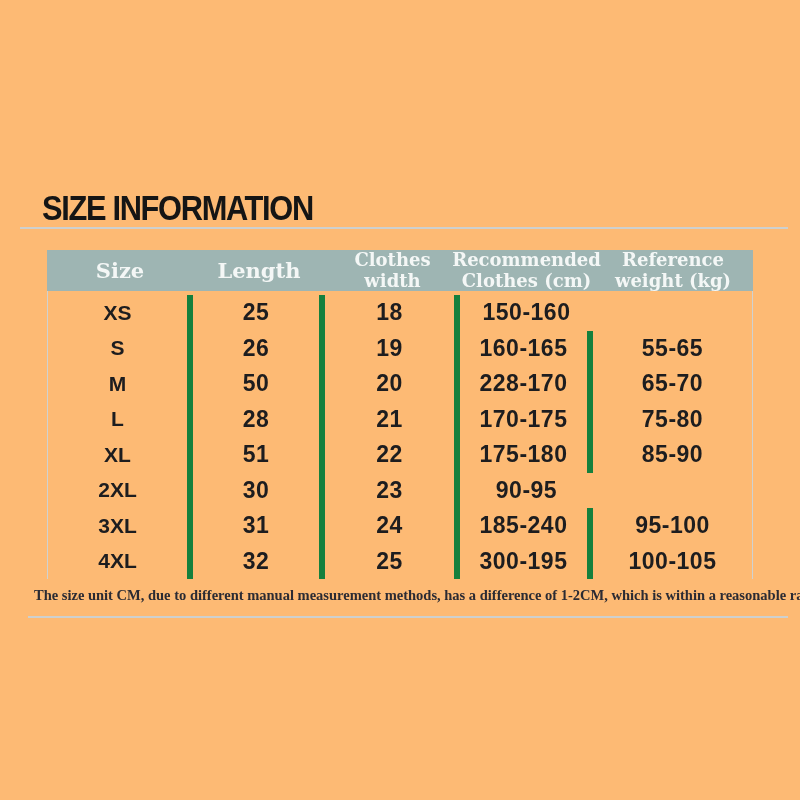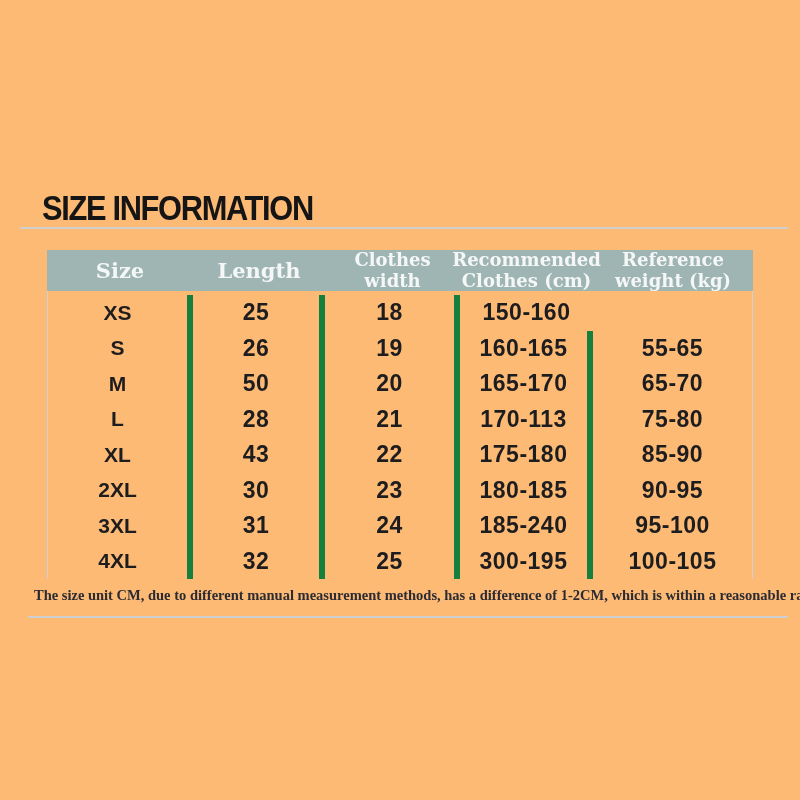--- a/index.html
+++ b/index.html
@@ -124,45 +124,44 @@
         <div class="td">26</div>
         <div class="td">19</div>
         <div class="td">160-165</div>
         <div class="td">55-65</div>
       </div>
 
       <div class="tr">
         <div class="td size-label">M</div>
         <div class="td">50</div>
         <div class="td">20</div>
-        <div class="td">165-170</div>
+        <div class="td">228-170</div>
         <div class="td">65-70</div>
       </div>
 
       <div class="tr">
         <div class="td size-label">L</div>
         <div class="td">28</div>
         <div class="td">21</div>
-        <div class="td">170-113</div>
+        <div class="td">170-175</div>
         <div class="td">75-80</div>
       </div>
 
       <div class="tr">
         <div class="td size-label">XL</div>
-        <div class="td">43</div>
+        <div class="td">51</div>
         <div class="td">22</div>
         <div class="td">175-180</div>
         <div class="td">85-90</div>
       </div>
 
       <div class="tr">
         <div class="td size-label">2XL</div>
         <div class="td">30</div>
         <div class="td">23</div>
-        <div class="td">180-185</div>
         <div class="td">90-95</div>
       </div>
 
       <div class="tr">
         <div class="td size-label">3XL</div>
         <div class="td">31</div>
         <div class="td">24</div>
         <div class="td">185-240</div>
         <div class="td">95-100</div>
       </div>

